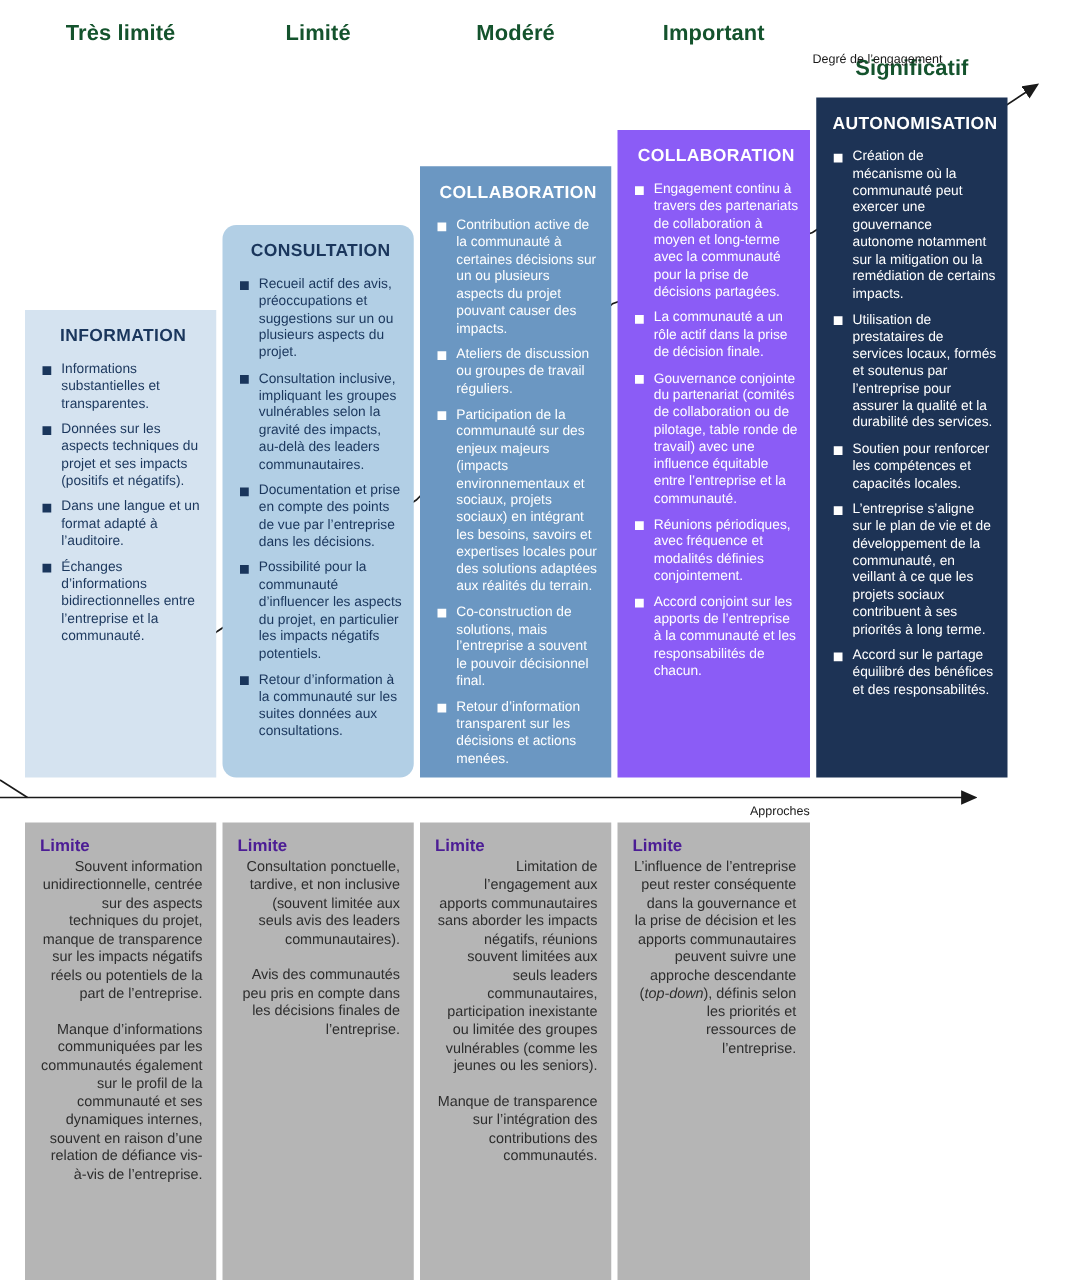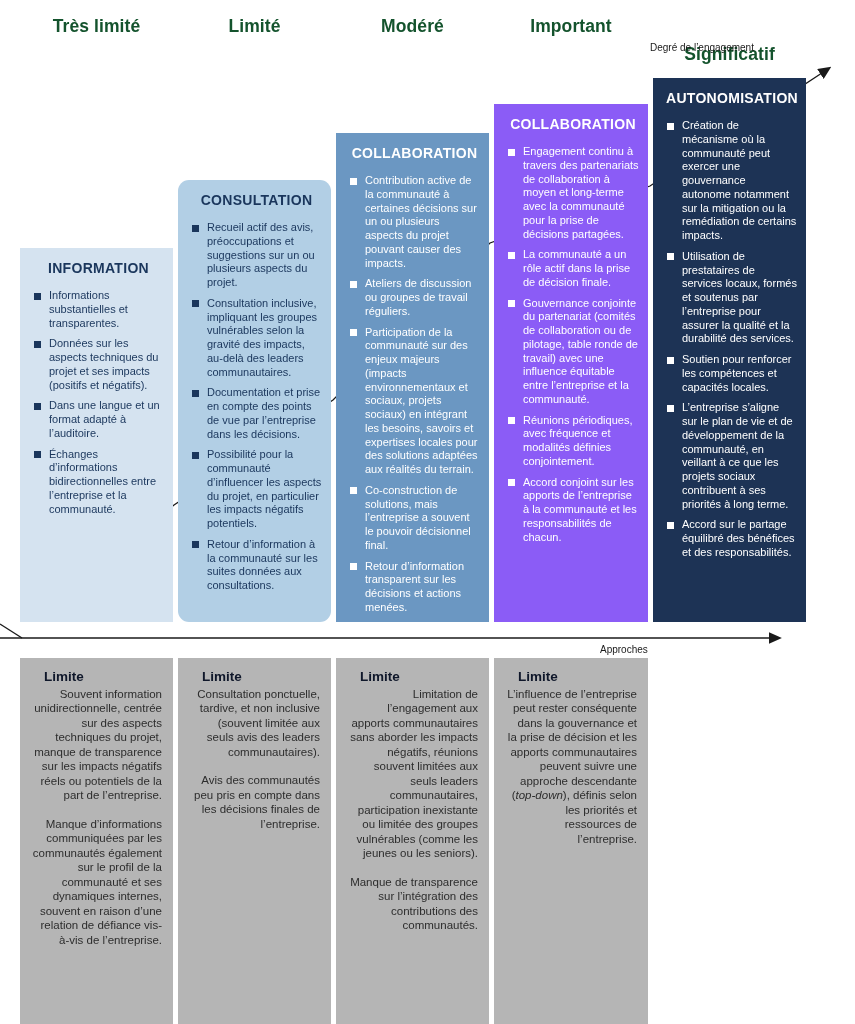--- a/index.html
+++ b/index.html
@@ -46,21 +46,21 @@
   ul.bullets li::before{
     content:"";position:absolute;left:1px;top:3.5px;width:7px;height:7px;
     background:currentColor;
   }
   
   .limit-box{
     position:absolute;z-index:2;top:658px;height:380px;box-sizing:border-box;
     background:#b5b5b5;padding:11px 11px 10px 12px;
   }
   .limit-title{
-    font-size:13.5px;font-weight:800;color:#0f172a;margin:0 0 3px 12px;
+    font-size:13.5px;font-weight:800;color:#4c1d95;margin:0 0 3px 0;
   }
   .limit-body p{
     margin:0 0 14px 0;font-size:11.5px;line-height:1.26;color:#2d2d2d;hyphens:auto;text-align:right;
   }
   .limit-body em{font-style:italic;}
 </style>
 </head>
 <body>
 
 <div class="canvas">

